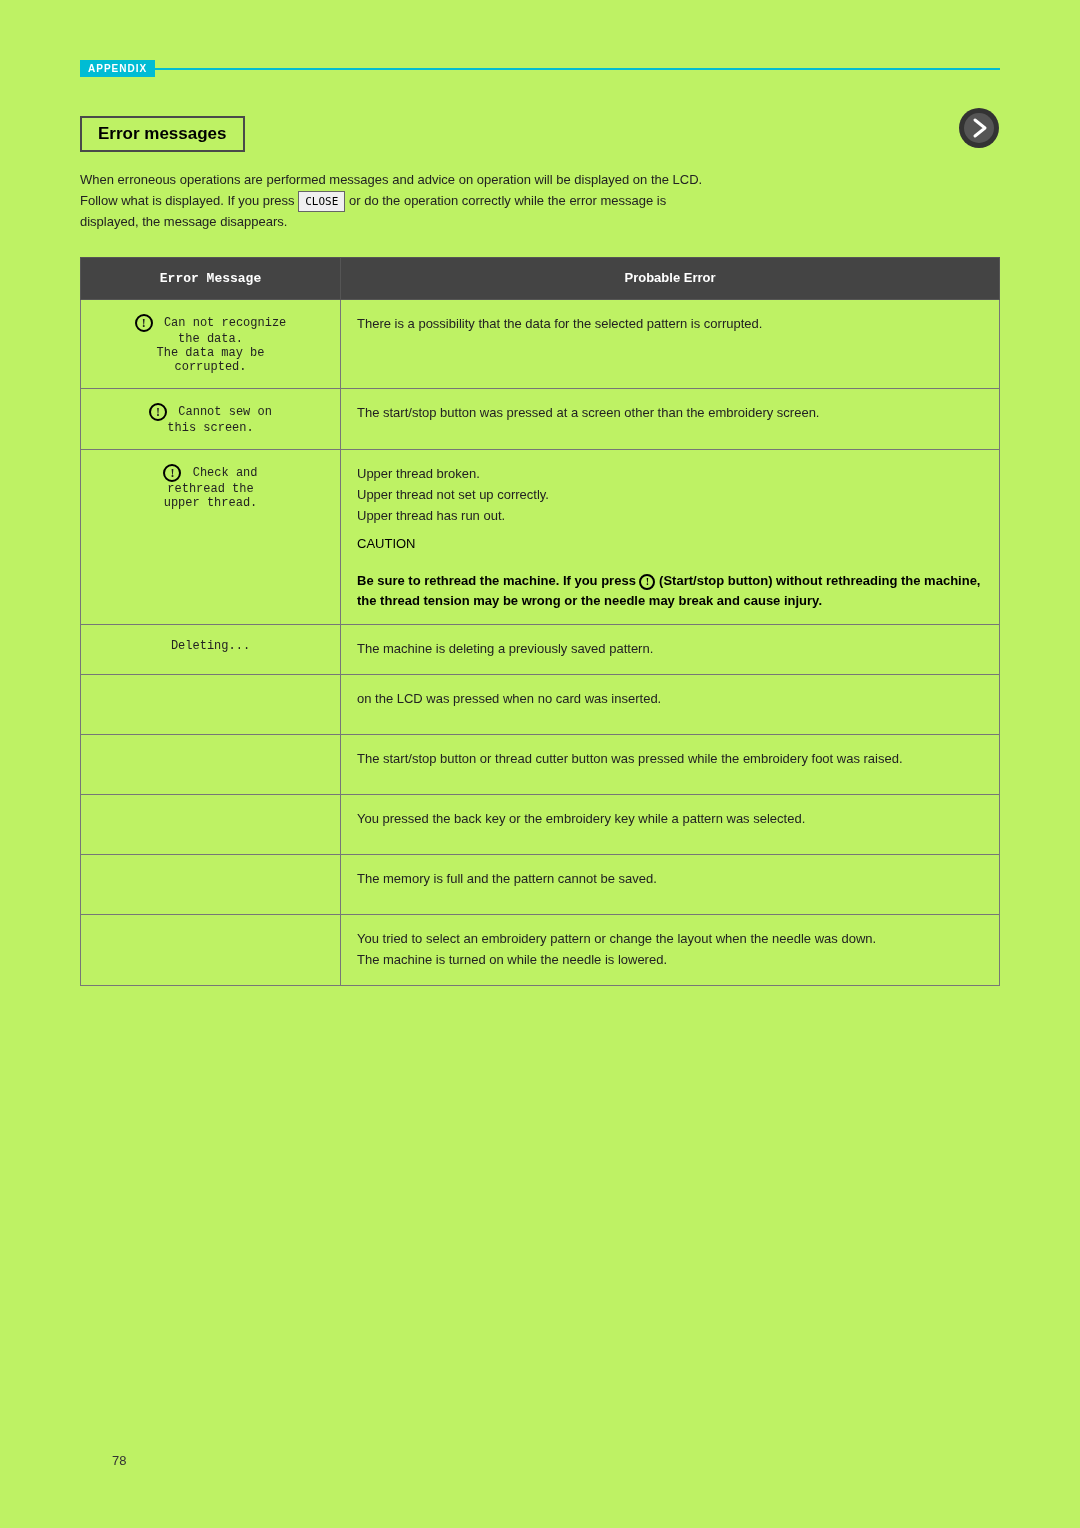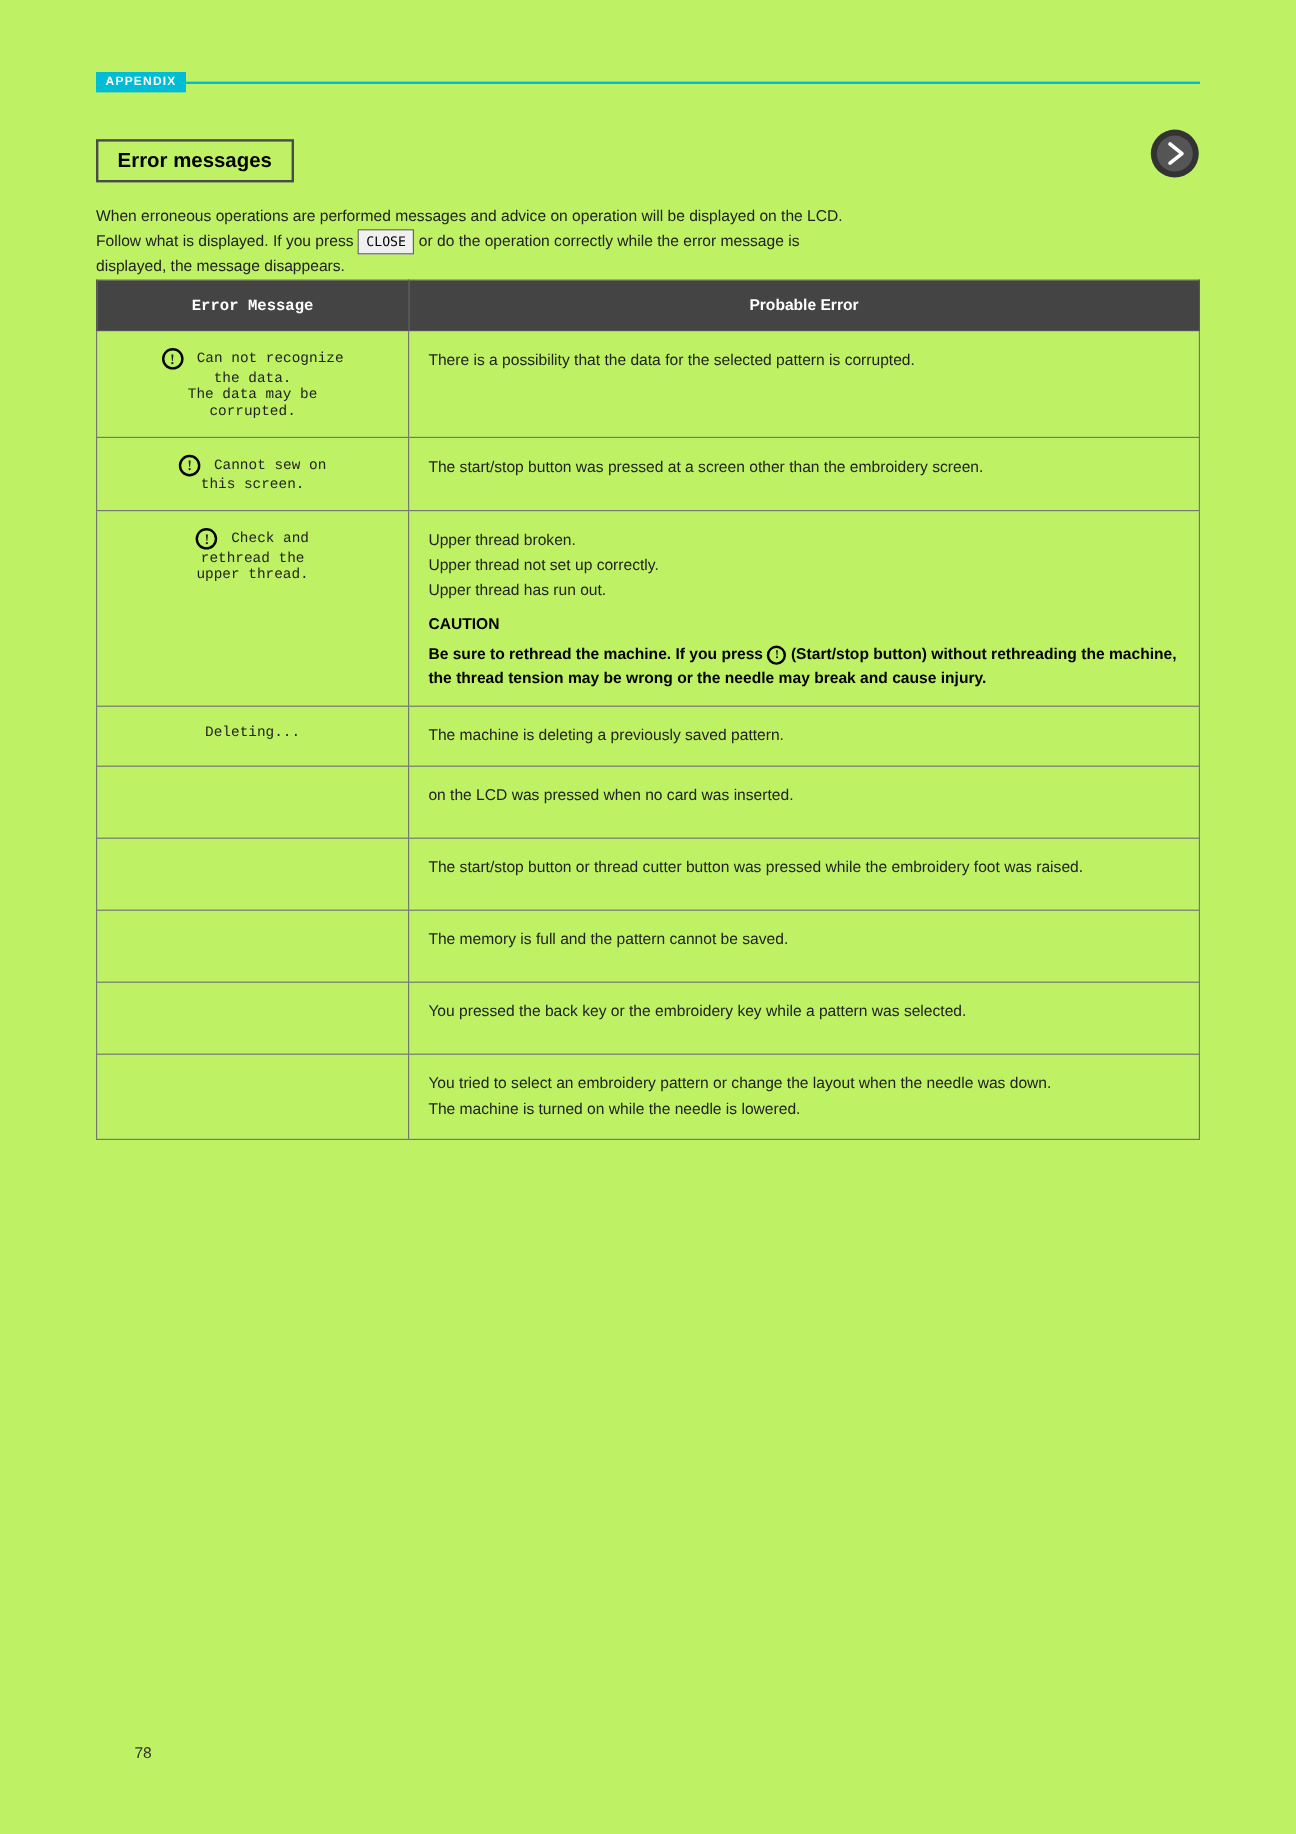--- a/index.html
+++ b/index.html
@@ -66,20 +66,21 @@
     .section-title {
       font-size: 17px;
       font-weight: bold;
       color: #000000;
     }
 
     
     .intro-text {
       font-size: 13px;
       line-height: 1.6;
+      margin-bottom: 24px;
       color: #222222;
     }
 
     .close-button-inline {
       display: inline-block;
       border: 1px solid #666666;
       padding: 1px 6px;
       font-size: 11px;
       font-family: monospace;
       color: #000000;
@@ -141,24 +142,24 @@
 
     .error-msg-text {
       font-family: 'Courier New', monospace;
       font-size: 12px;
       display: inline;
       margin-top: 32px;
     }
 
     .caution-label {
       font-size: 13px;
-      font-weight: bold;
+      font-weight: normal;
       color: #000000;
       margin-top: 8px;
-      margin-bottom: 4px;
+      margin-bottom: 16px;
     }
 
     .caution-text {
       font-size: 13px;
       font-weight: bold;
       color: #000000;
       line-height: 1.5;
     }
 
     .start-stop-icon {
@@ -291,29 +292,29 @@
         </td>
         <td class="col-cause">
           <span>The start/stop button or thread cutter button was pressed while the embroidery foot was raised.</span>
         </td>
       </tr>
 
       <tr>
         <td class="col-error row-empty-left">
         </td>
         <td class="col-cause">
+          <span>You pressed the back key or the embroidery key while a pattern was selected.</span>
+        </td>
+      </tr>
+
+      <tr>
+        <td class="col-error row-empty-left">
+        </td>
+        <td class="col-cause">
           <span>The memory is full and the pattern cannot be saved.</span>
-        </td>
-      </tr>
-
-      <tr>
-        <td class="col-error row-empty-left">
-        </td>
-        <td class="col-cause">
-          <span>You pressed the back key or the embroidery key while a pattern was selected.</span>
         </td>
       </tr>
 
       <tr>
         <td class="col-error row-empty-left">
         </td>
         <td class="col-cause">
           <span>You tried to select an embroidery pattern or change the layout when the needle was down.<br>The machine is turned on while the needle is lowered.</span>
         </td>
       </tr>

